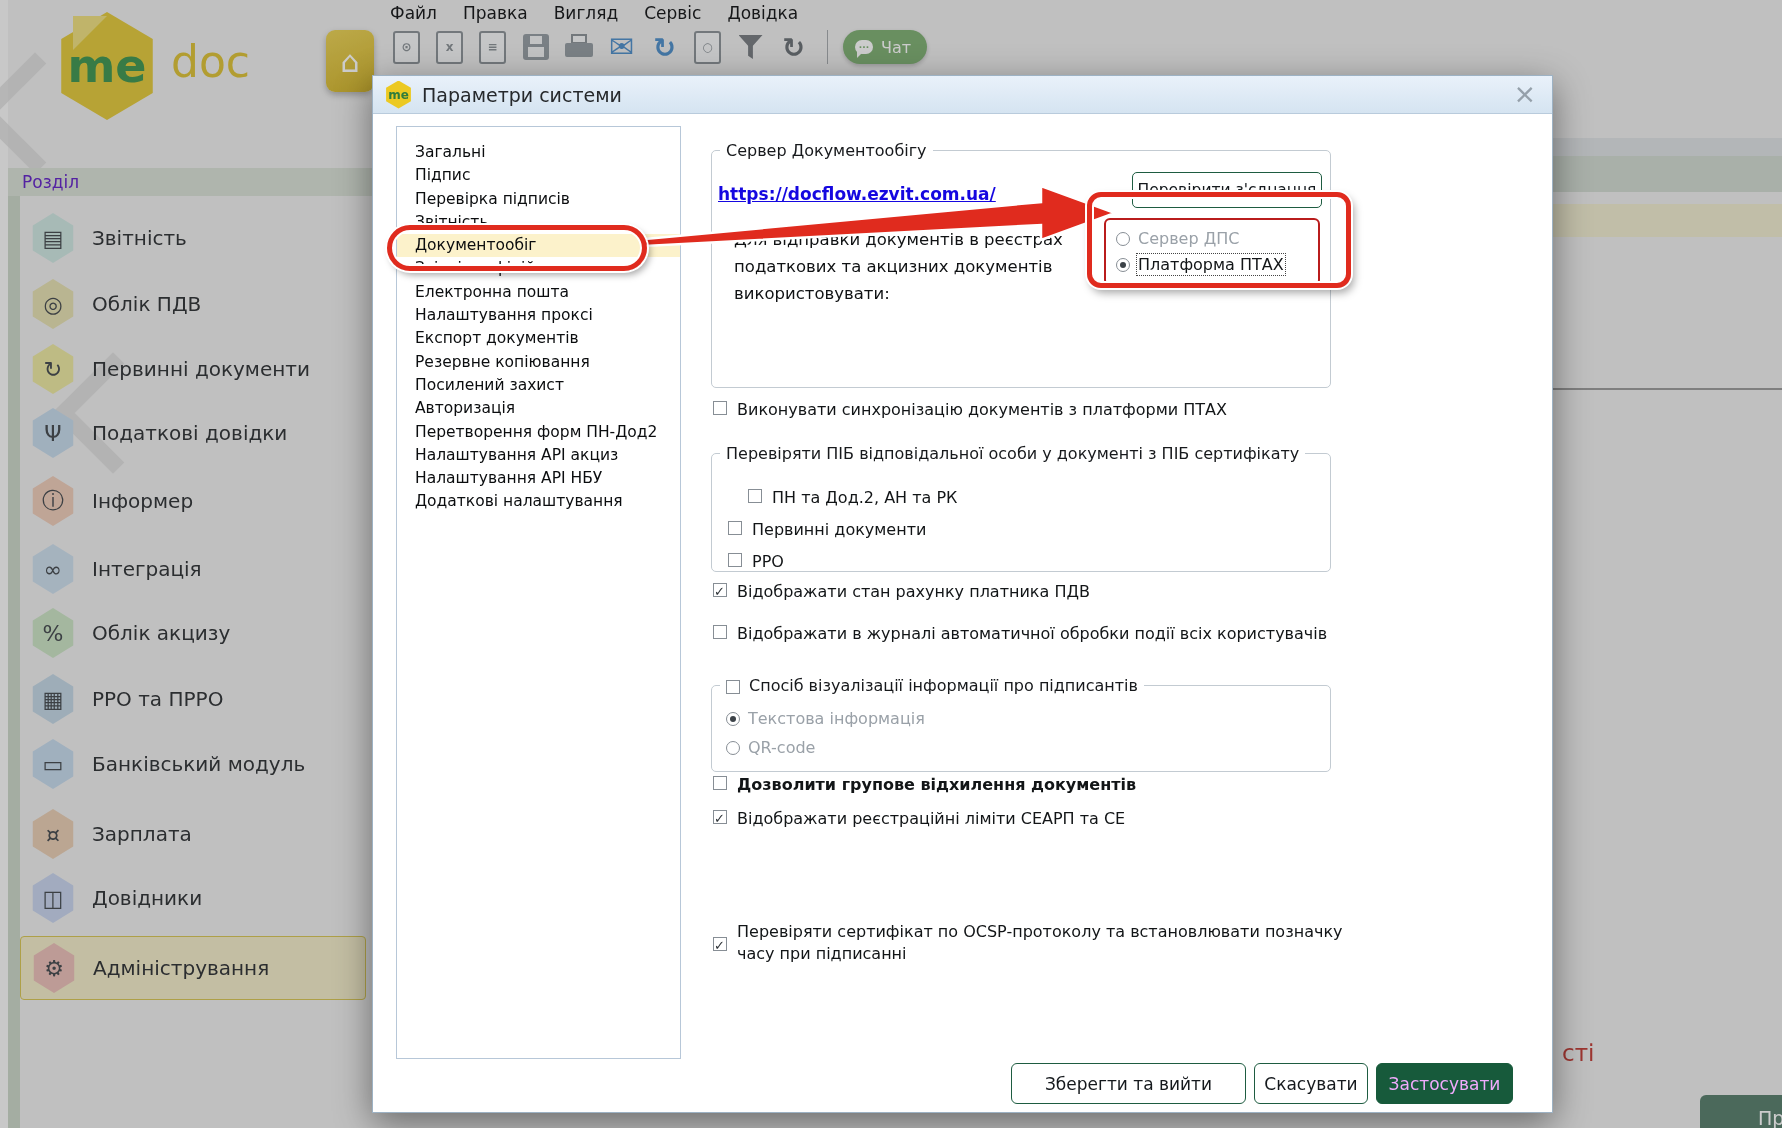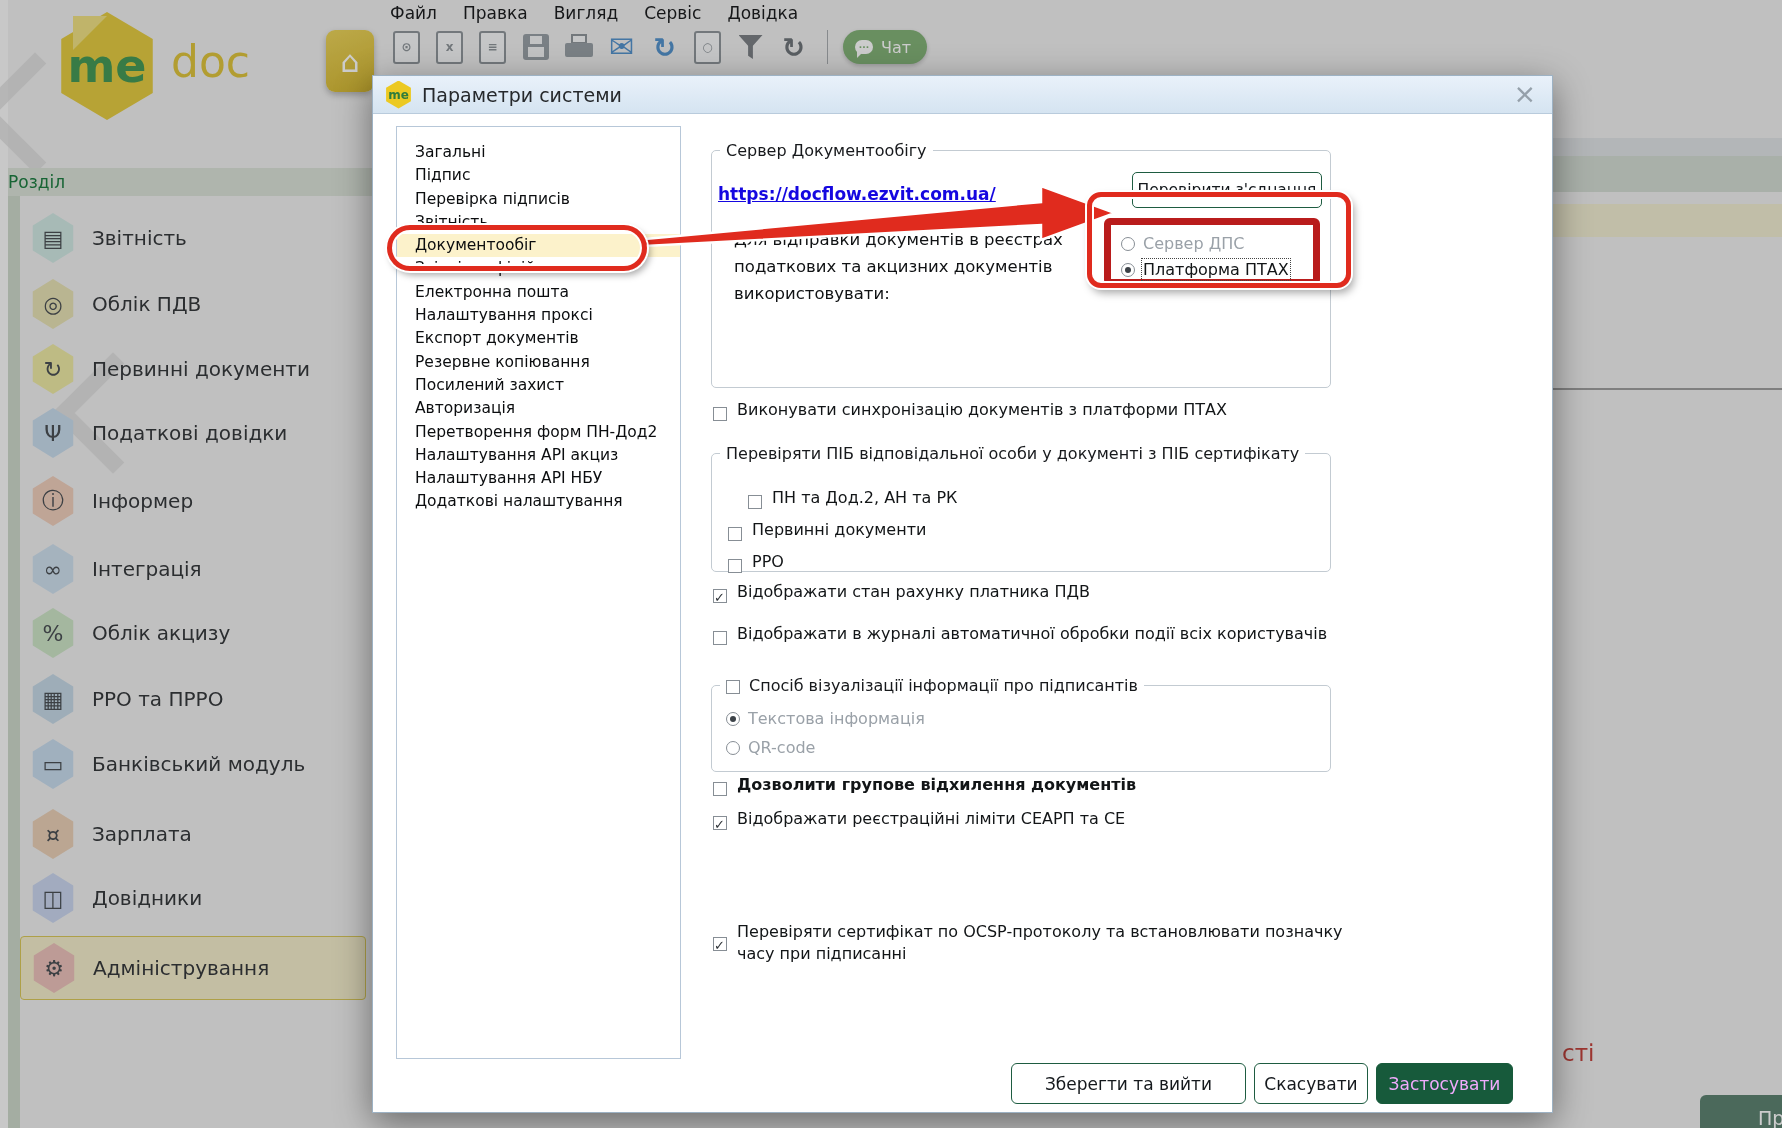--- a/index.html
+++ b/index.html
@@ -42,22 +42,22 @@
   .ic-glyph{font-size:27px;font-weight:bold;line-height:1}
   .ic-funnel{width:24px;height:24px;clip-path:polygon(0 0,100% 0,60% 45%,60% 100%,40% 86%,40% 45%)}
   .tb-divider{width:1px;height:34px;background:#a9adb1;margin:0 9px}
   .chat-btn{height:34px;padding:0 16px 0 12px;border-radius:17px;background:#7fb573;display:flex;align-items:center;gap:8px;
             color:#fff;font-size:16px;box-shadow:0 2px 4px rgba(0,0,0,.2)}
   .chat-bubble{width:18px;height:14px;background:#fff;border-radius:7px;position:relative;display:flex;align-items:center;justify-content:center;color:#7fb573;font-size:9px;font-weight:bold}
   .chat-bubble::after{content:"";position:absolute;left:2px;bottom:-4px;border:4px solid transparent;border-top-color:#fff;border-left-color:#fff}
 
   
   .sb-strip{position:absolute;left:8px;top:168px;width:12px;height:960px;background:#ccd9ca}
-  .sb-head{position:absolute;left:8px;top:168px;width:408px;height:28px;background:#dae2d8;color:#15803d;
-           font-size:17px;line-height:28px;padding-left:0;box-sizing:border-box}
+  .sb-head{position:absolute;left:8px;top:168px;width:408px;height:28px;background:#dae2d8;color:#6d28d9;
+           font-size:17px;line-height:28px;padding-left:14px;box-sizing:border-box}
   .sb-row{position:absolute;left:20px;width:346px;height:56px;display:flex;align-items:center;gap:16px;padding-left:10px;box-sizing:border-box}
   .sb-sel{background:#f5eec8;border:1px solid #dcc94e;border-radius:4px;height:64px}
   .hex{width:46px;height:50px;clip-path:polygon(50% 0,94% 25%,94% 75%,50% 100%,6% 75%,6% 25%);
        display:flex;align-items:center;justify-content:center;flex:none}
   .hex-glyph{font-size:22px;color:#4a5055}
   .sb-label{font-size:20px;color:#36393d;white-space:nowrap}
 
   
   .band{position:absolute;left:372px;width:1410px}
   #band1{top:138px;height:18px;background:#dfe3e7}
@@ -86,29 +86,29 @@
   legend{font-size:16px;color:#17191c;padding:0 6px;margin-left:8px}
   #fs-server{left:338px;top:65px;width:618px;height:245px}
   #fs-pib{left:338px;top:368px;width:618px;height:126px}
   #fs-visual{left:338px;top:600px;width:618px;height:94px}
   .leg-check{display:flex;align-items:center;gap:9px}
 
   #link{position:absolute;left:6px;top:24px;font-size:17px;font-weight:bold;color:#1507e0;text-decoration:underline;cursor:pointer}
   #desc{position:absolute;left:22px;top:66px;width:348px;font-size:16.5px;line-height:27px;color:#101214}
   #btn-check{position:absolute;left:420px;top:12px;width:188px;height:34px;background:#fff;border:1px solid #1e5c41;border-radius:5px;
              display:flex;align-items:center;justify-content:center;font-size:15.5px;color:#15191d;cursor:pointer}
-  #radiobox{position:absolute;left:392px;top:58px;width:216px;height:68px;border:7px solid #b91c1c;border-radius:6px;background:#fff;
+  #radiobox{position:absolute;left:392px;top:58px;width:216px;height:68px;border:2px solid #b91c1c;border-radius:6px;background:#fff;
             padding:9px 0 0 10px;box-sizing:border-box;display:flex;flex-direction:column;gap:7px}
   .rrow{display:flex;gap:8px;align-items:center;font-size:16px;color:#121517}
   .rb{width:14px;height:14px;border:1px solid #878e95;border-radius:50%;background:#fff;flex:none;position:relative;box-sizing:border-box}
   .rb.on::after{content:"";position:absolute;left:3px;top:3px;width:6px;height:6px;border-radius:50%;background:#3c4248}
   .muted{color:#9aa1a8}
   .focus-dotted{outline:1px dotted #444;outline-offset:1px}
 
-  .row{position:absolute;display:flex;gap:10px;align-items:flex-end;font-size:16px;color:#121517;line-height:22px}
+  .row{position:absolute;display:flex;gap:10px;align-items:flex-start;font-size:16px;color:#121517;line-height:22px}
   .row.center{align-items:center}
   .cb{width:14px;height:14px;border:1px solid #878e95;background:#fff;flex:none;margin-top:2px;position:relative;box-sizing:border-box}
   .cb.chk::after{content:"✓";position:absolute;left:0;top:-3px;font-size:13px;font-weight:bold;color:#2e3338}
 
   
   .red-oval{position:absolute;left:14px;top:149px;width:260px;height:46px;border:5px solid #e02b1e;border-radius:23px;
             box-shadow:0 0 0 2px #fff,inset 0 0 0 2px #fff,3px 4px 7px rgba(0,0,0,.35);z-index:6;box-sizing:border-box}
   .red-rect{position:absolute;left:714px;top:116px;width:264px;height:96px;border:5px solid #e02b1e;border-radius:14px;
             box-shadow:0 0 0 2px #fff,inset 0 0 0 2px #fff,3px 5px 8px rgba(0,0,0,.35);z-index:6;box-sizing:border-box}
   #arrow{position:absolute;left:0;top:0;z-index:5;pointer-events:none}

